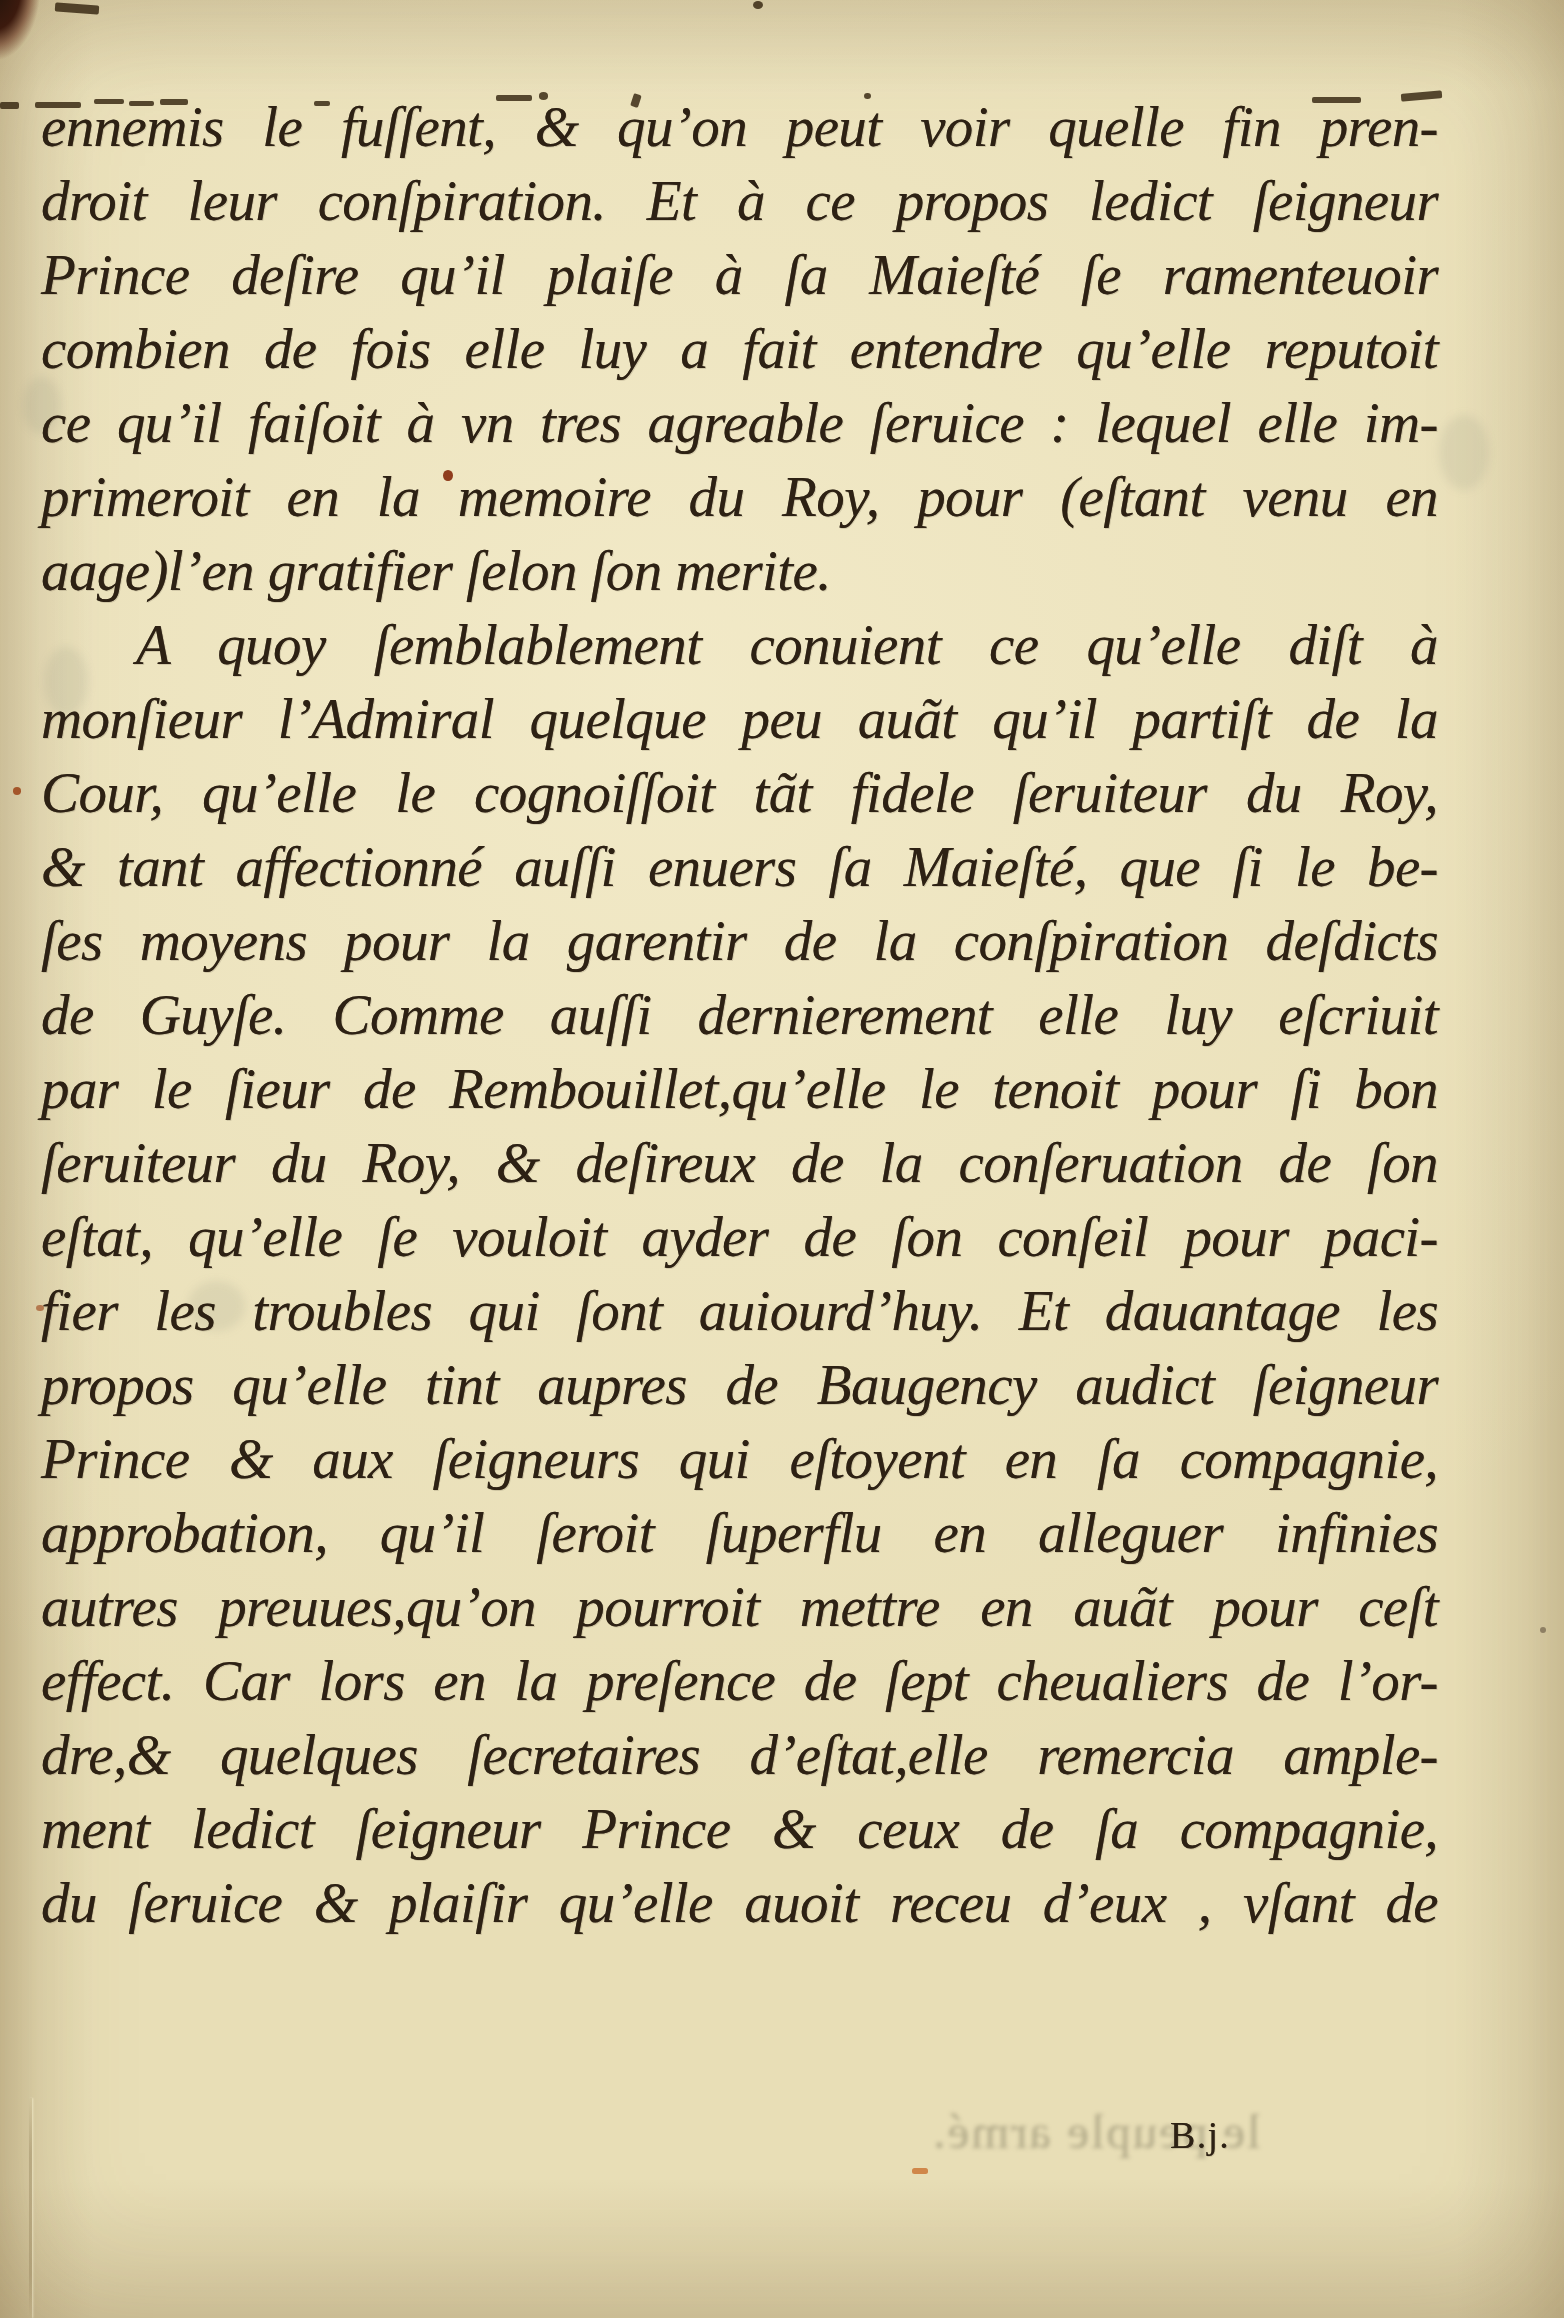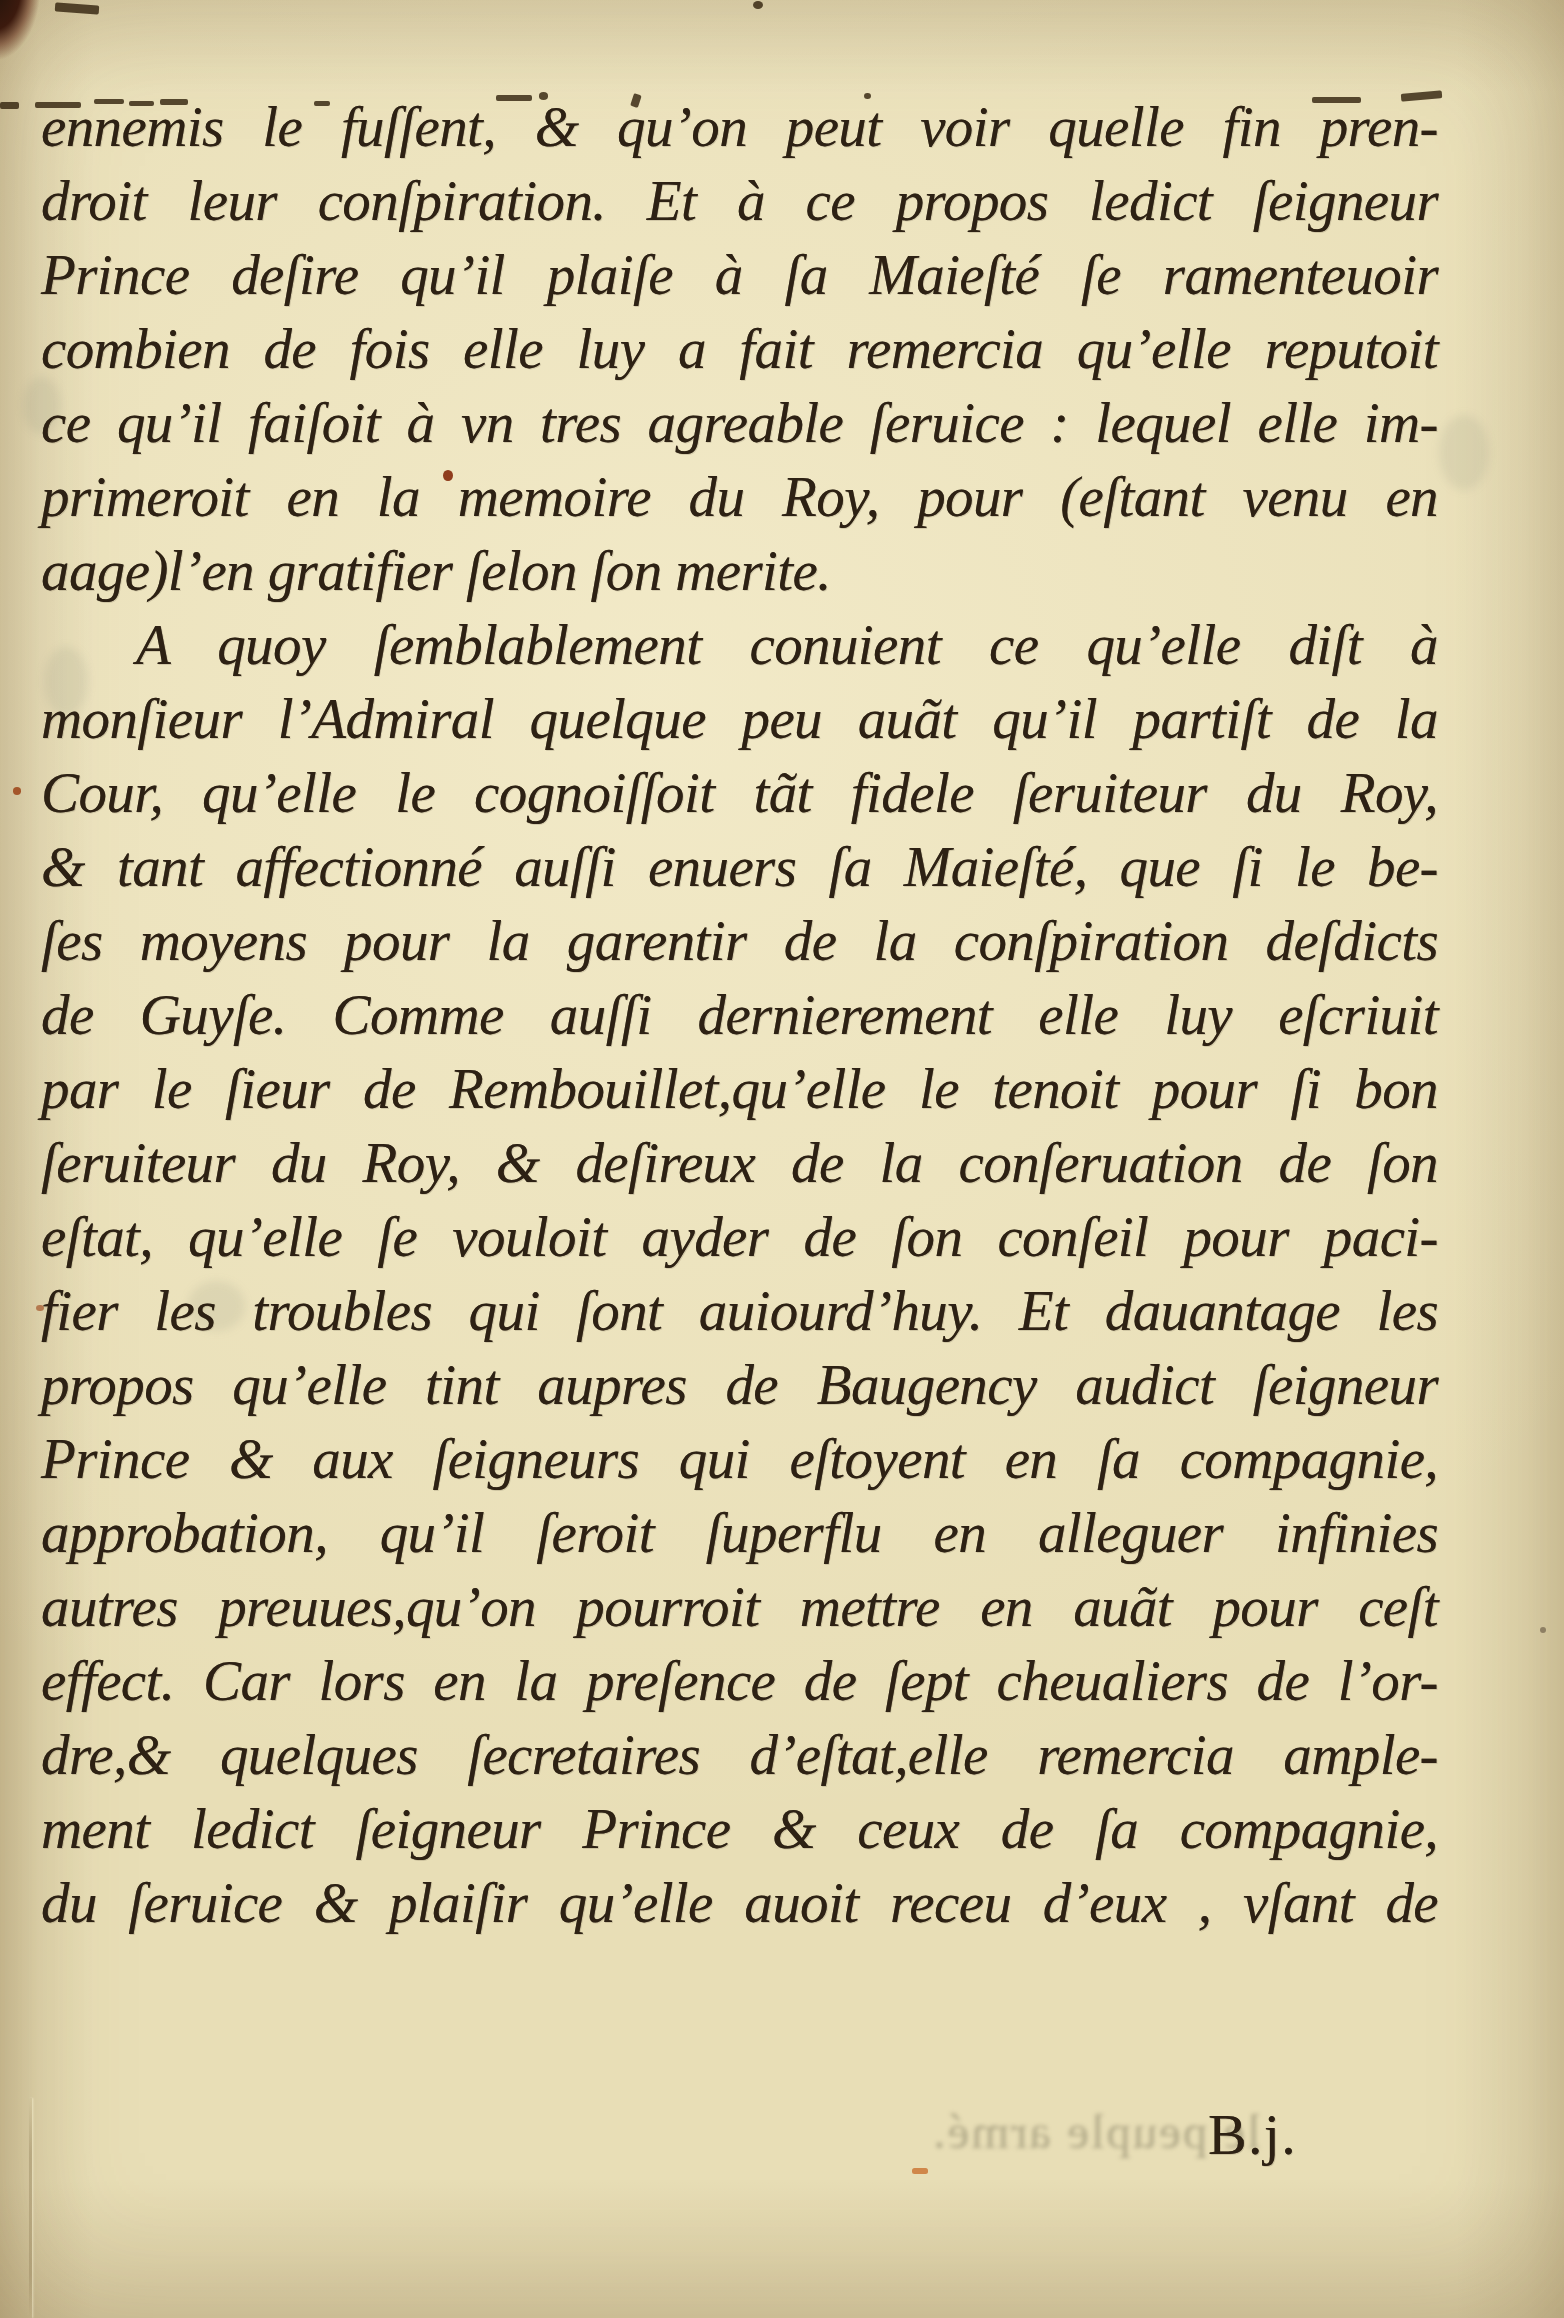--- a/index.html
+++ b/index.html
@@ -26,24 +26,24 @@
     line-height: 74px;
     letter-spacing: -0.6px;
     text-shadow: 0 0 0.6px rgba(44,31,17,0.6), 0.9px 0.9px 0 rgba(44,31,17,0.14);
     font-style: italic;
   }
   .line { text-align: justify; text-align-last: justify; height: 74px; }
   .line.endpar { text-align-last: left; }
   .line.indent { padding-left: 95px; }
   .signature {
     position: absolute;
-    left: 1208px;
+    left: 1170px;
     top: 2106px;
     color: var(--ink, #2d2114);
-    font-size: 58px;
+    font-size: 38px;
     line-height: 58px;
     letter-spacing: 1.3px;
     text-shadow: 0 0 0.6px rgba(44,31,17,0.6), 0.9px 0.9px 0 rgba(44,31,17,0.14);
   }
   .showthrough {
     position: absolute;
     left: 873px;
     top: 2103px;
     width: 446px;
     text-align: center;
@@ -103,21 +103,21 @@
   <div class="ghost" style="left:188px;top:1281px;width:57px;height:50px;"></div>
 
   <div class="crease"></div>
 
   <div class="showthrough">le peuple armé.</div>
 
   <div class="text-block">
       <div class="line">ennemis le fuſſent, &amp; qu’on peut voir quelle fin pren-</div>
       <div class="line">droit leur conſpiration. Et à ce propos ledict ſeigneur</div>
       <div class="line">Prince deſire qu’il plaiſe à ſa Maieſté ſe ramenteuoir</div>
-      <div class="line">combien de fois elle luy a fait remercia qu’elle reputoit</div>
+      <div class="line">combien de fois elle luy a fait entendre qu’elle reputoit</div>
       <div class="line">ce qu’il faiſoit à vn tres agreable ſeruice : lequel elle im-</div>
       <div class="line">primeroit en la memoire du Roy, pour (eſtant venu en</div>
       <div class="line endpar">aage)l’en gratifier ſelon ſon merite.</div>
       <div class="line indent">A quoy ſemblablement conuient ce qu’elle diſt à</div>
       <div class="line">monſieur l’Admiral quelque peu auãt qu’il partiſt de la</div>
       <div class="line">Cour, qu’elle le cognoiſſoit tãt fidele ſeruiteur du Roy,</div>
       <div class="line">&amp; tant affectionné auſſi enuers ſa Maieſté, que ſi le be-</div>
       <div class="line">ſes moyens pour la garentir de la conſpiration deſdicts</div>
       <div class="line">de Guyſe. Comme auſſi dernierement elle luy eſcriuit</div>
       <div class="line">par le ſieur de Rembouillet,qu’elle le tenoit pour ſi bon</div>

